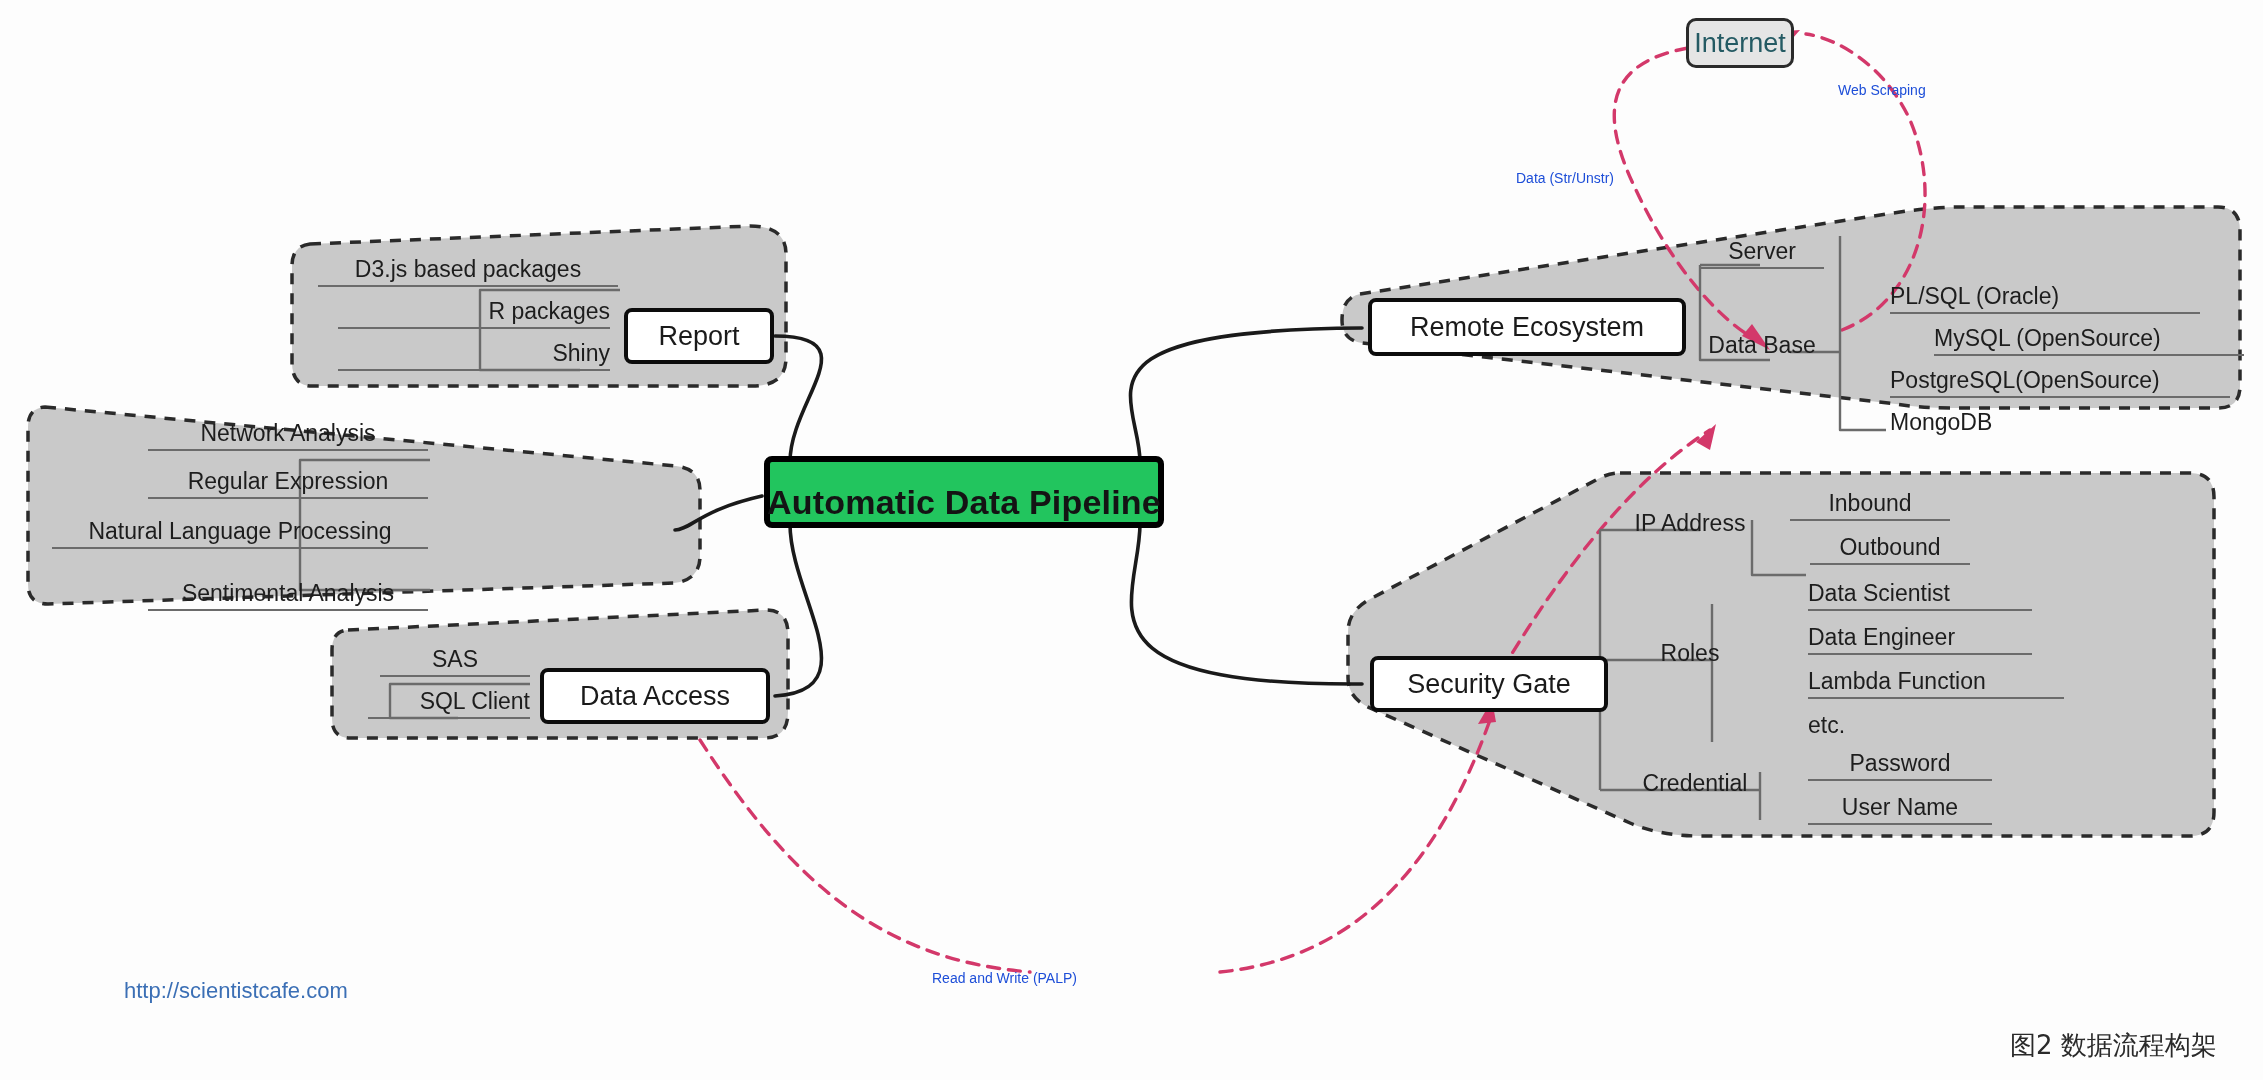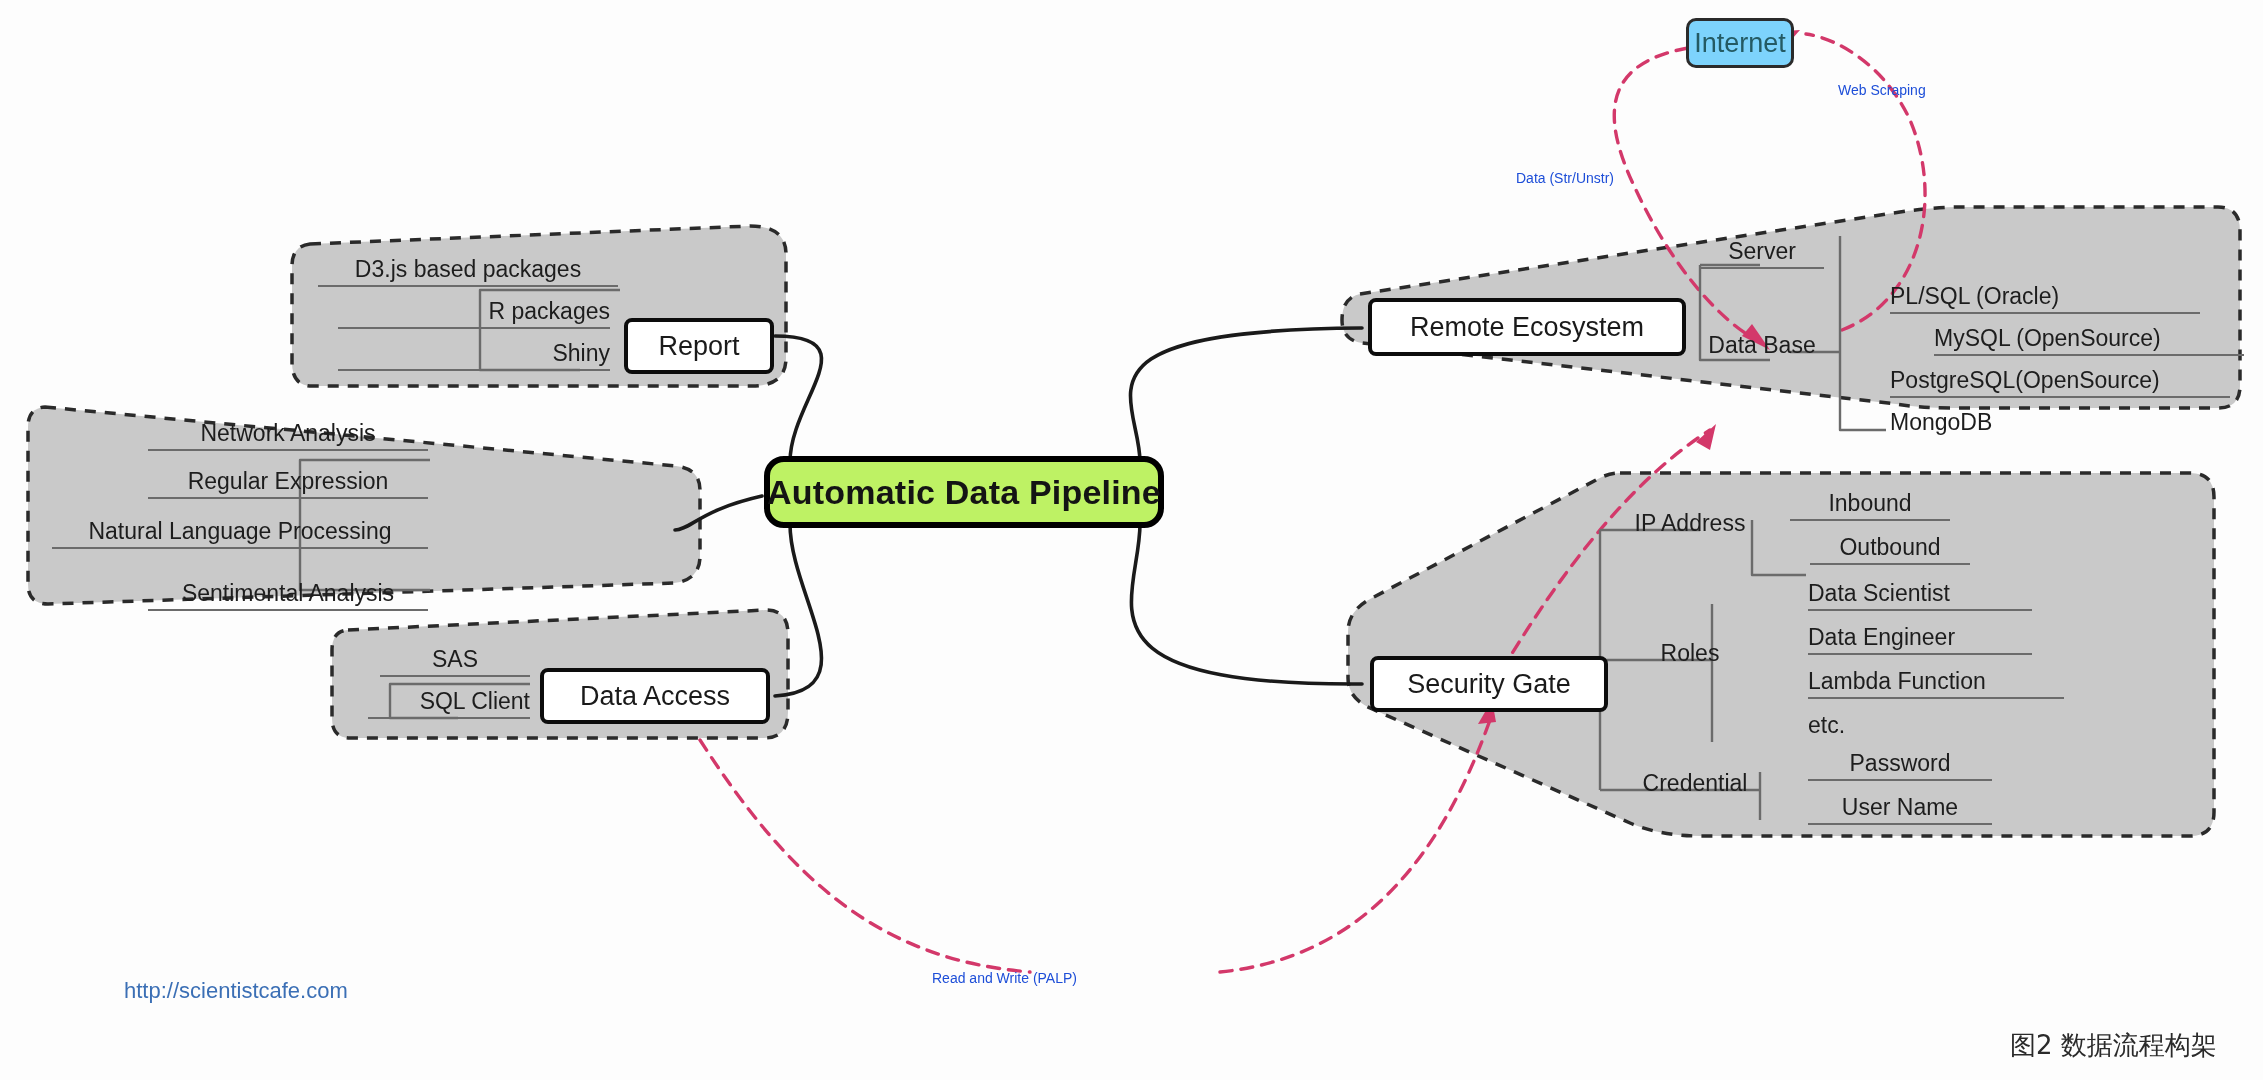--- a/index.html
+++ b/index.html
@@ -23,25 +23,25 @@
     pointer-events: none;
   }
 
   
   .core-node {
     position: absolute;
     left: 764px;
     top: 456px;
     width: 400px;
     height: 72px;
-    background: #bef264;
+    background: #22c55e;
     border: 6px solid #000000;
-    border-radius: 20px;
+    border-radius: 8px;
     display: flex;
-    align-items: center;
+    align-items: flex-end;
     justify-content: center;
     box-sizing: border-box;
     z-index: 40;
   }
   .core-node span {
     font-size: 34px;
     font-weight: bold;
     color: #141414;
     letter-spacing: .2px;
     white-space: nowrap;
@@ -81,21 +81,21 @@
   .leaf.right { text-align: right; }
   .leaf.left  { text-align: left; }
 
   
   .internet-node {
     position: absolute;
     left: 1686px;
     top: 18px;
     width: 108px;
     height: 50px;
-    background: #7dd3fc;
+    background: #e5e5e5;
     border: 3px solid #2b2b2b;
     border-radius: 10px;
     display: flex;
     align-items: center;
     justify-content: center;
     box-sizing: border-box;
     z-index: 40;
   }
   .internet-node span {
     font-size: 27px;
@@ -203,21 +203,21 @@
   </svg>
 
   <div class="core-node">
     <span>Automatic Data Pipeline</span>
   </div>
 
   <div class="internet-node">
     <span>Internet</span>
   </div>
 
-  <div class="branch-node" style="left:624px; top:308px; width:150px; height:56px;margin-top:10px;">
+  <div class="branch-node" style="left:624px; top:308px; width:150px; height:56px;">
     <span>Report</span>
   </div>
 
 
   <div class="branch-node" style="left:540px; top:668px; width:230px; height:56px;">
     <span>Data Access</span>
   </div>
 
   <div class="branch-node" style="left:1368px; top:298px; width:318px; height:58px;">
     <span>Remote Ecosystem</span>

